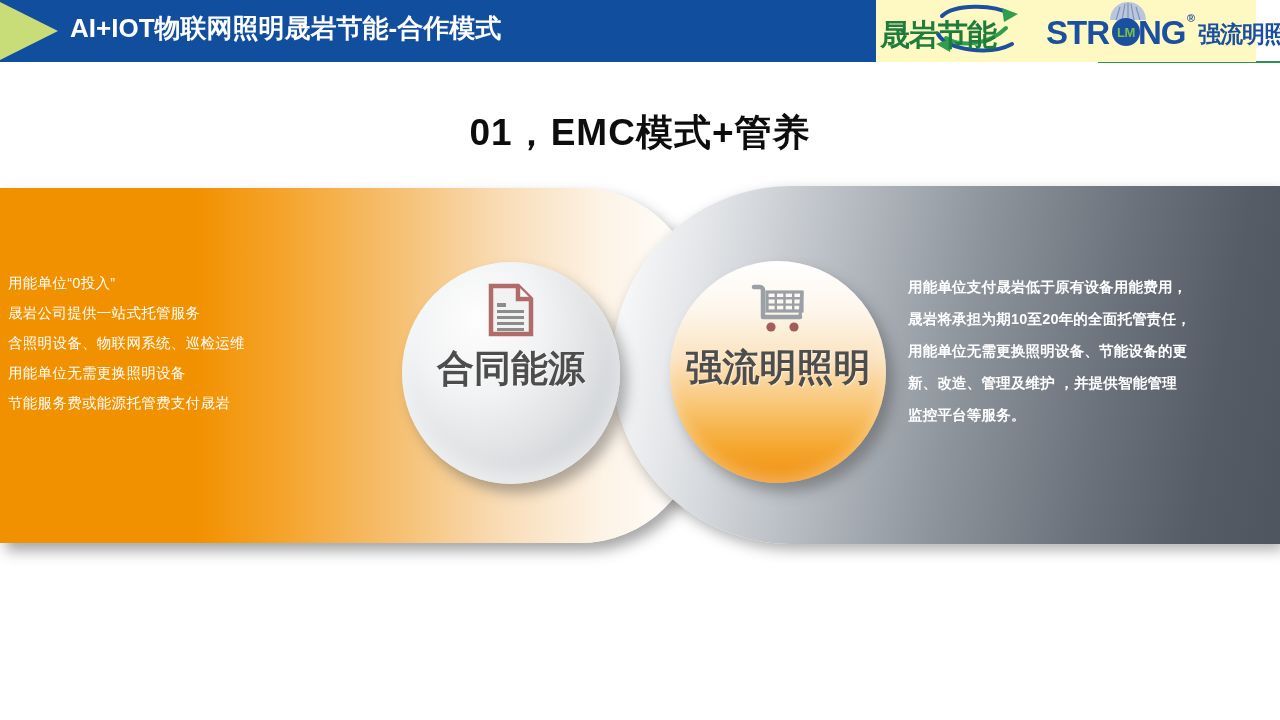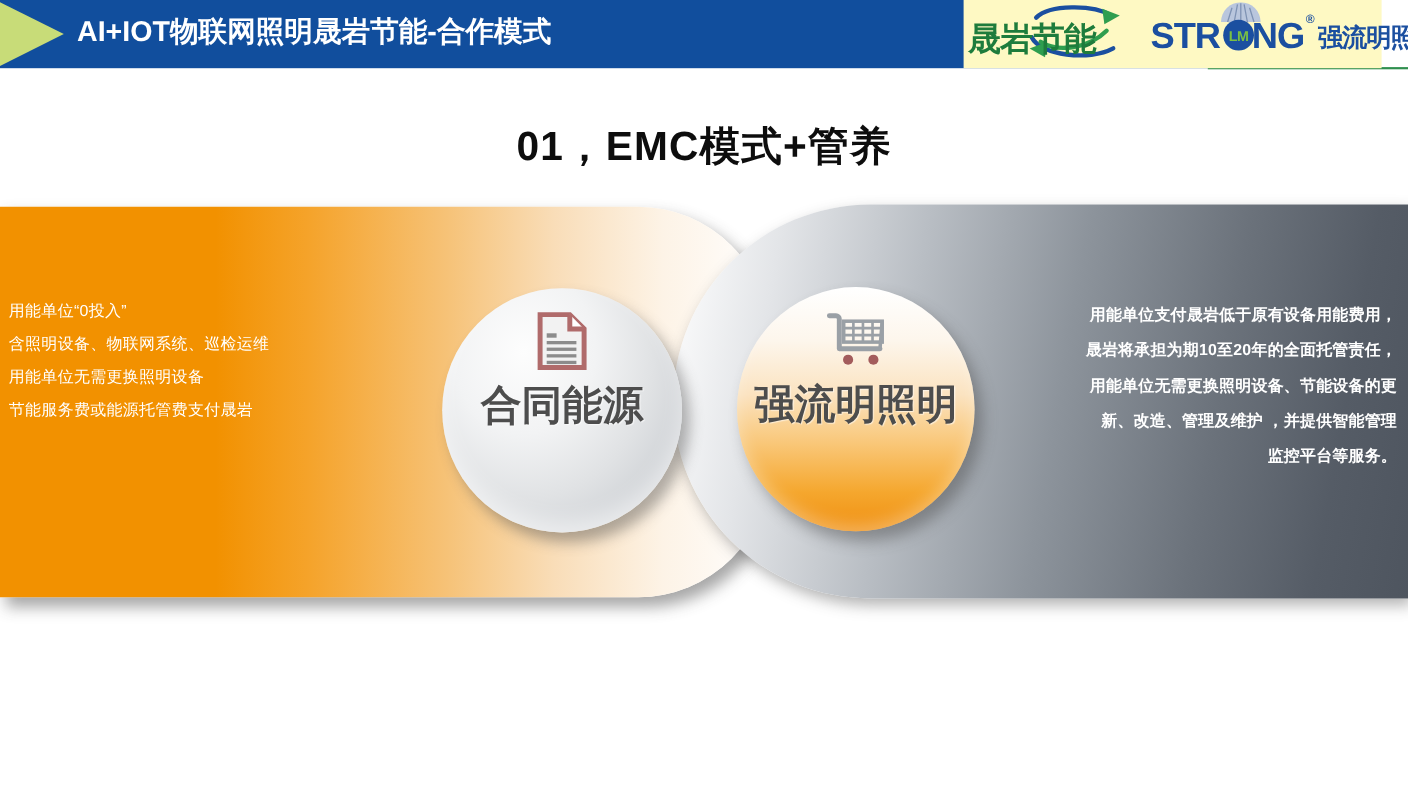--- a/index.html
+++ b/index.html
@@ -191,21 +191,21 @@
   }
   .right-text {
     position: absolute;
     left: 908px; top: 271px;
     width: 362px;
     color: #ffffff;
     font-size: 14.5px;
     font-weight: bold;
     line-height: 32px;
     letter-spacing: 0.2px;
-    text-align: right;
+    text-align: left;
   }
 
   
   .circle {
     position: absolute;
     border-radius: 50%;
     display: flex;
     flex-direction: column;
     align-items: center;
     justify-content: flex-start;
@@ -277,20 +277,21 @@
   </div>
 </div>
 
 <div class="slide-title">01，EMC模式+管养</div>
 
 <div class="panel-left"></div>
 <div class="panel-right"></div>
 
 <div class="left-text">
   <div>用能单位“0投入”</div>
+  <div>晟岩公司提供一站式托管服务</div>
   <div>含照明设备、物联网系统、巡检运维</div>
   <div>用能单位无需更换照明设备</div>
   <div>节能服务费或能源托管费支付晟岩</div>
 </div>
 
 <div class="right-text">
   <div>用能单位支付晟岩低于原有设备用能费用，</div>
   <div>晟岩将承担为期10至20年的全面托管责任，</div>
   <div>用能单位无需更换照明设备、节能设备的更</div>
   <div>新、改造、管理及维护 ，并提供智能管理</div>

